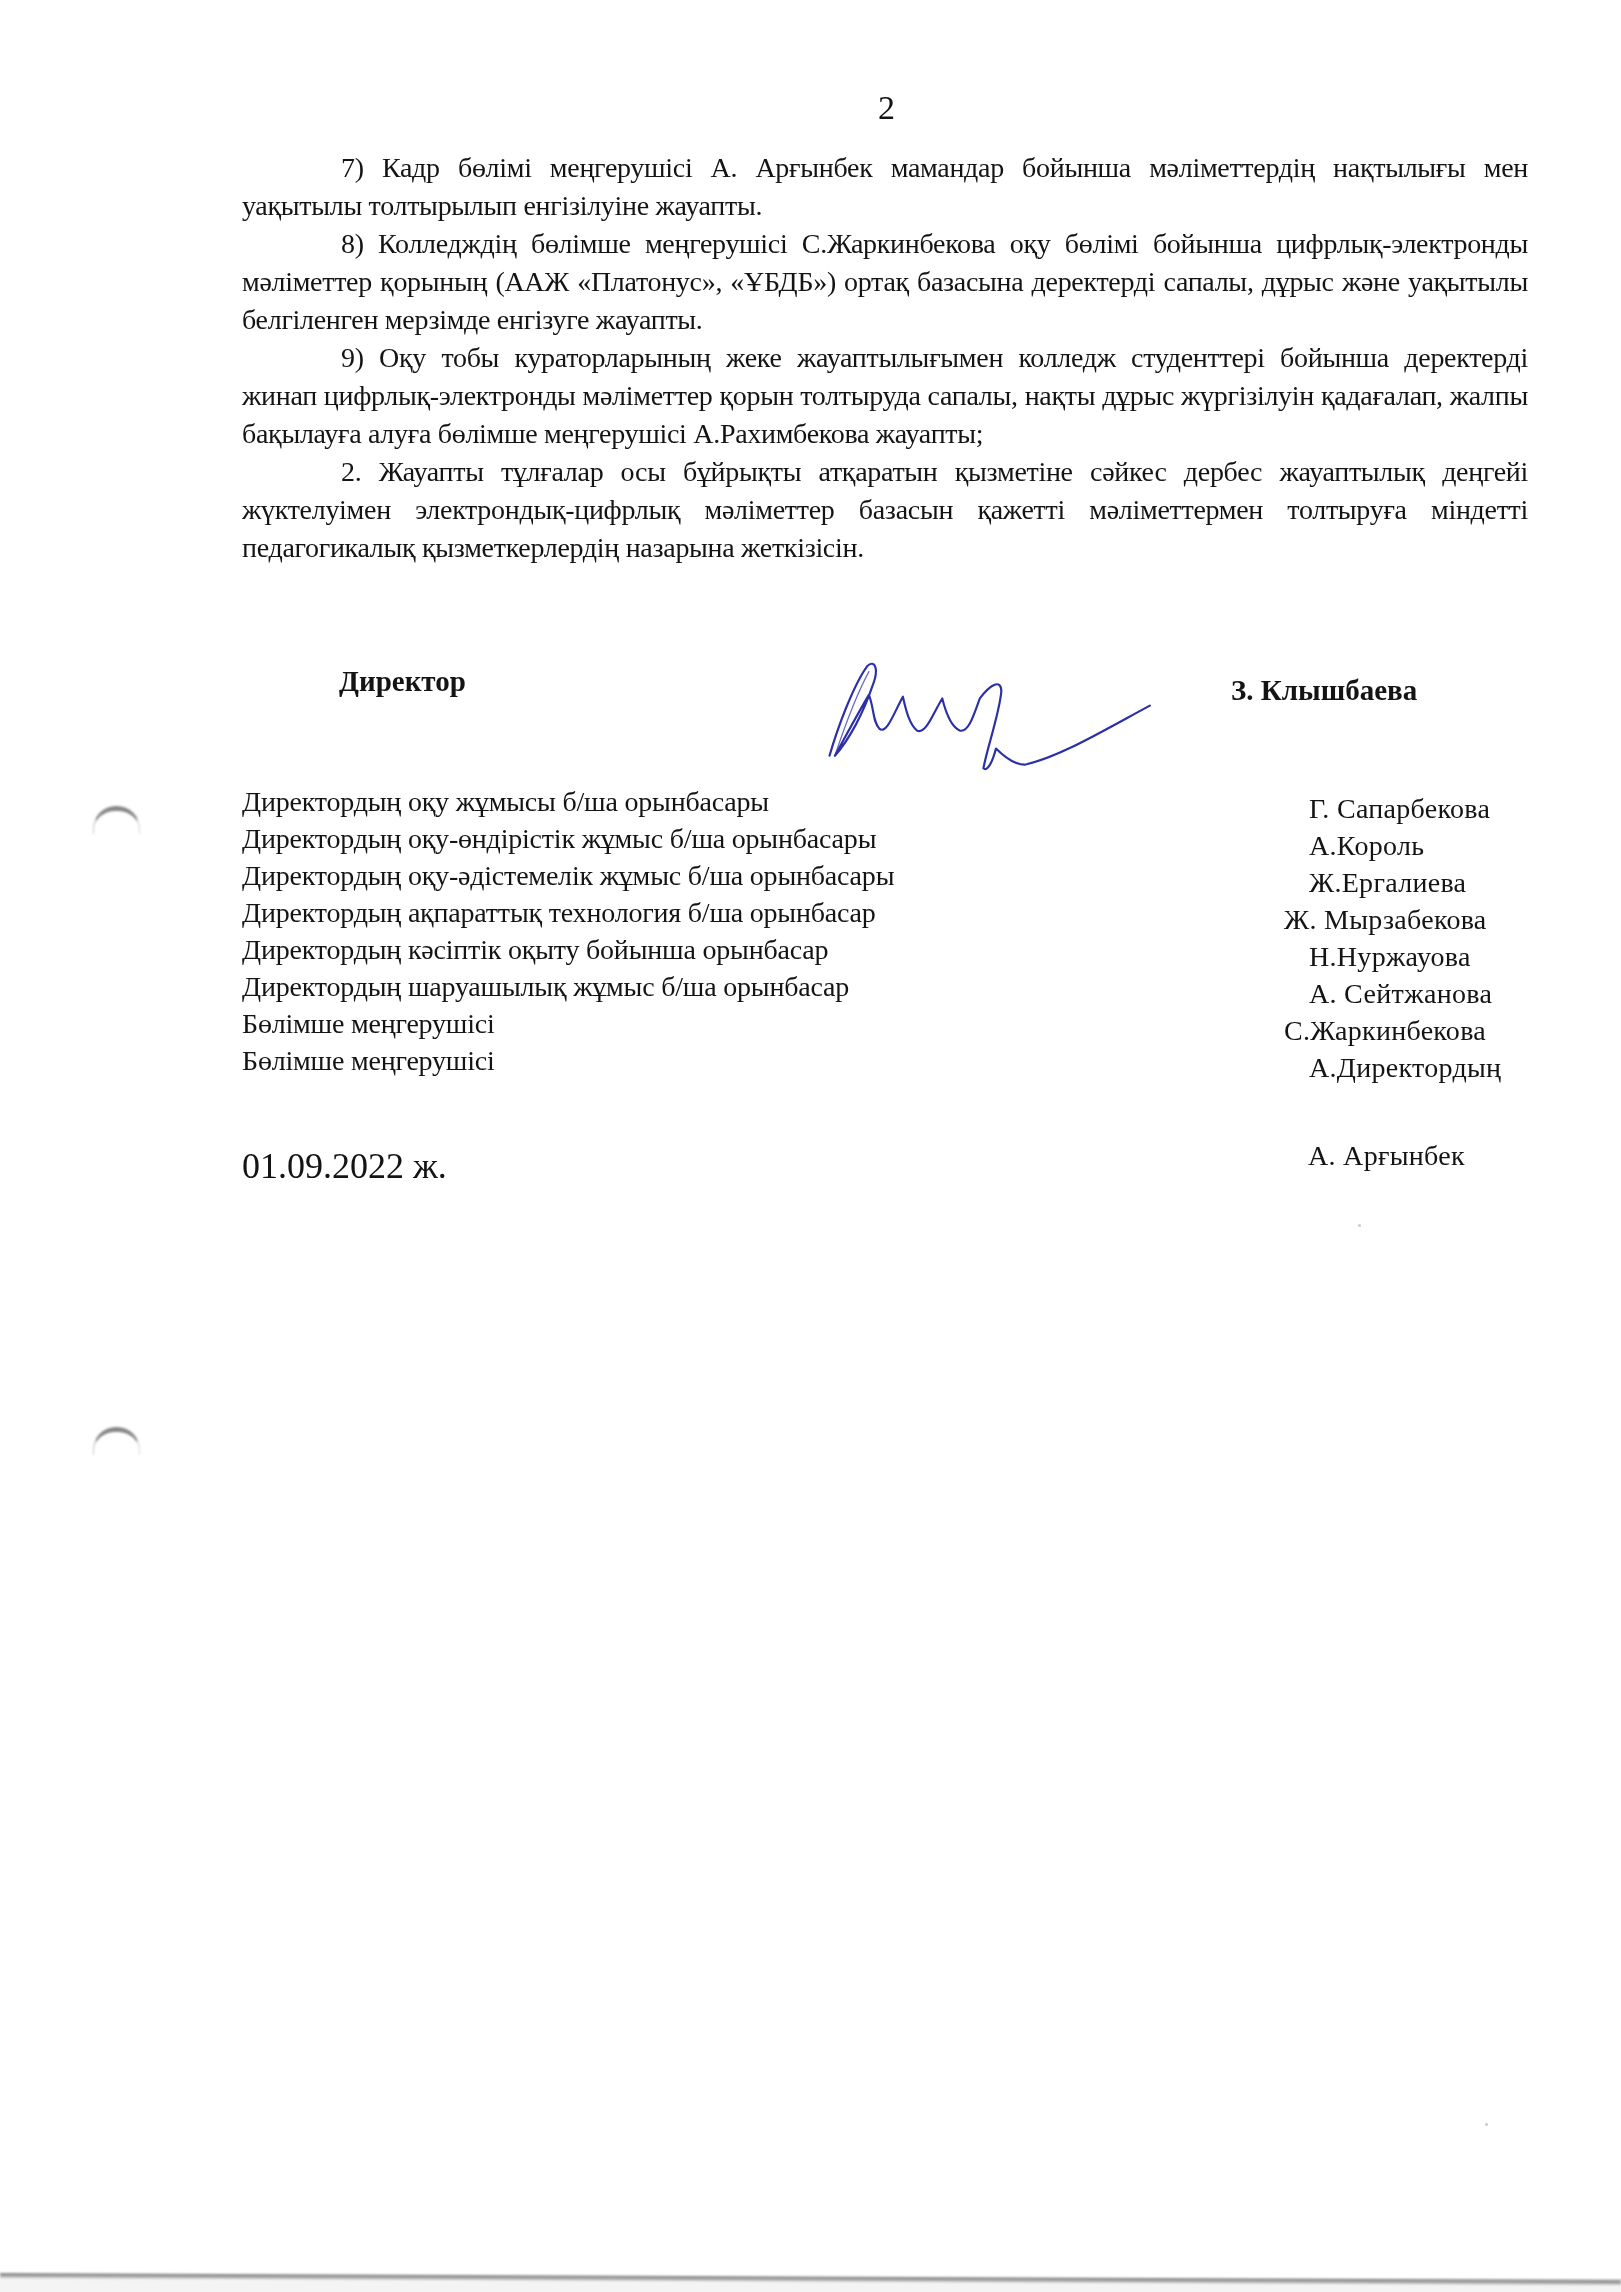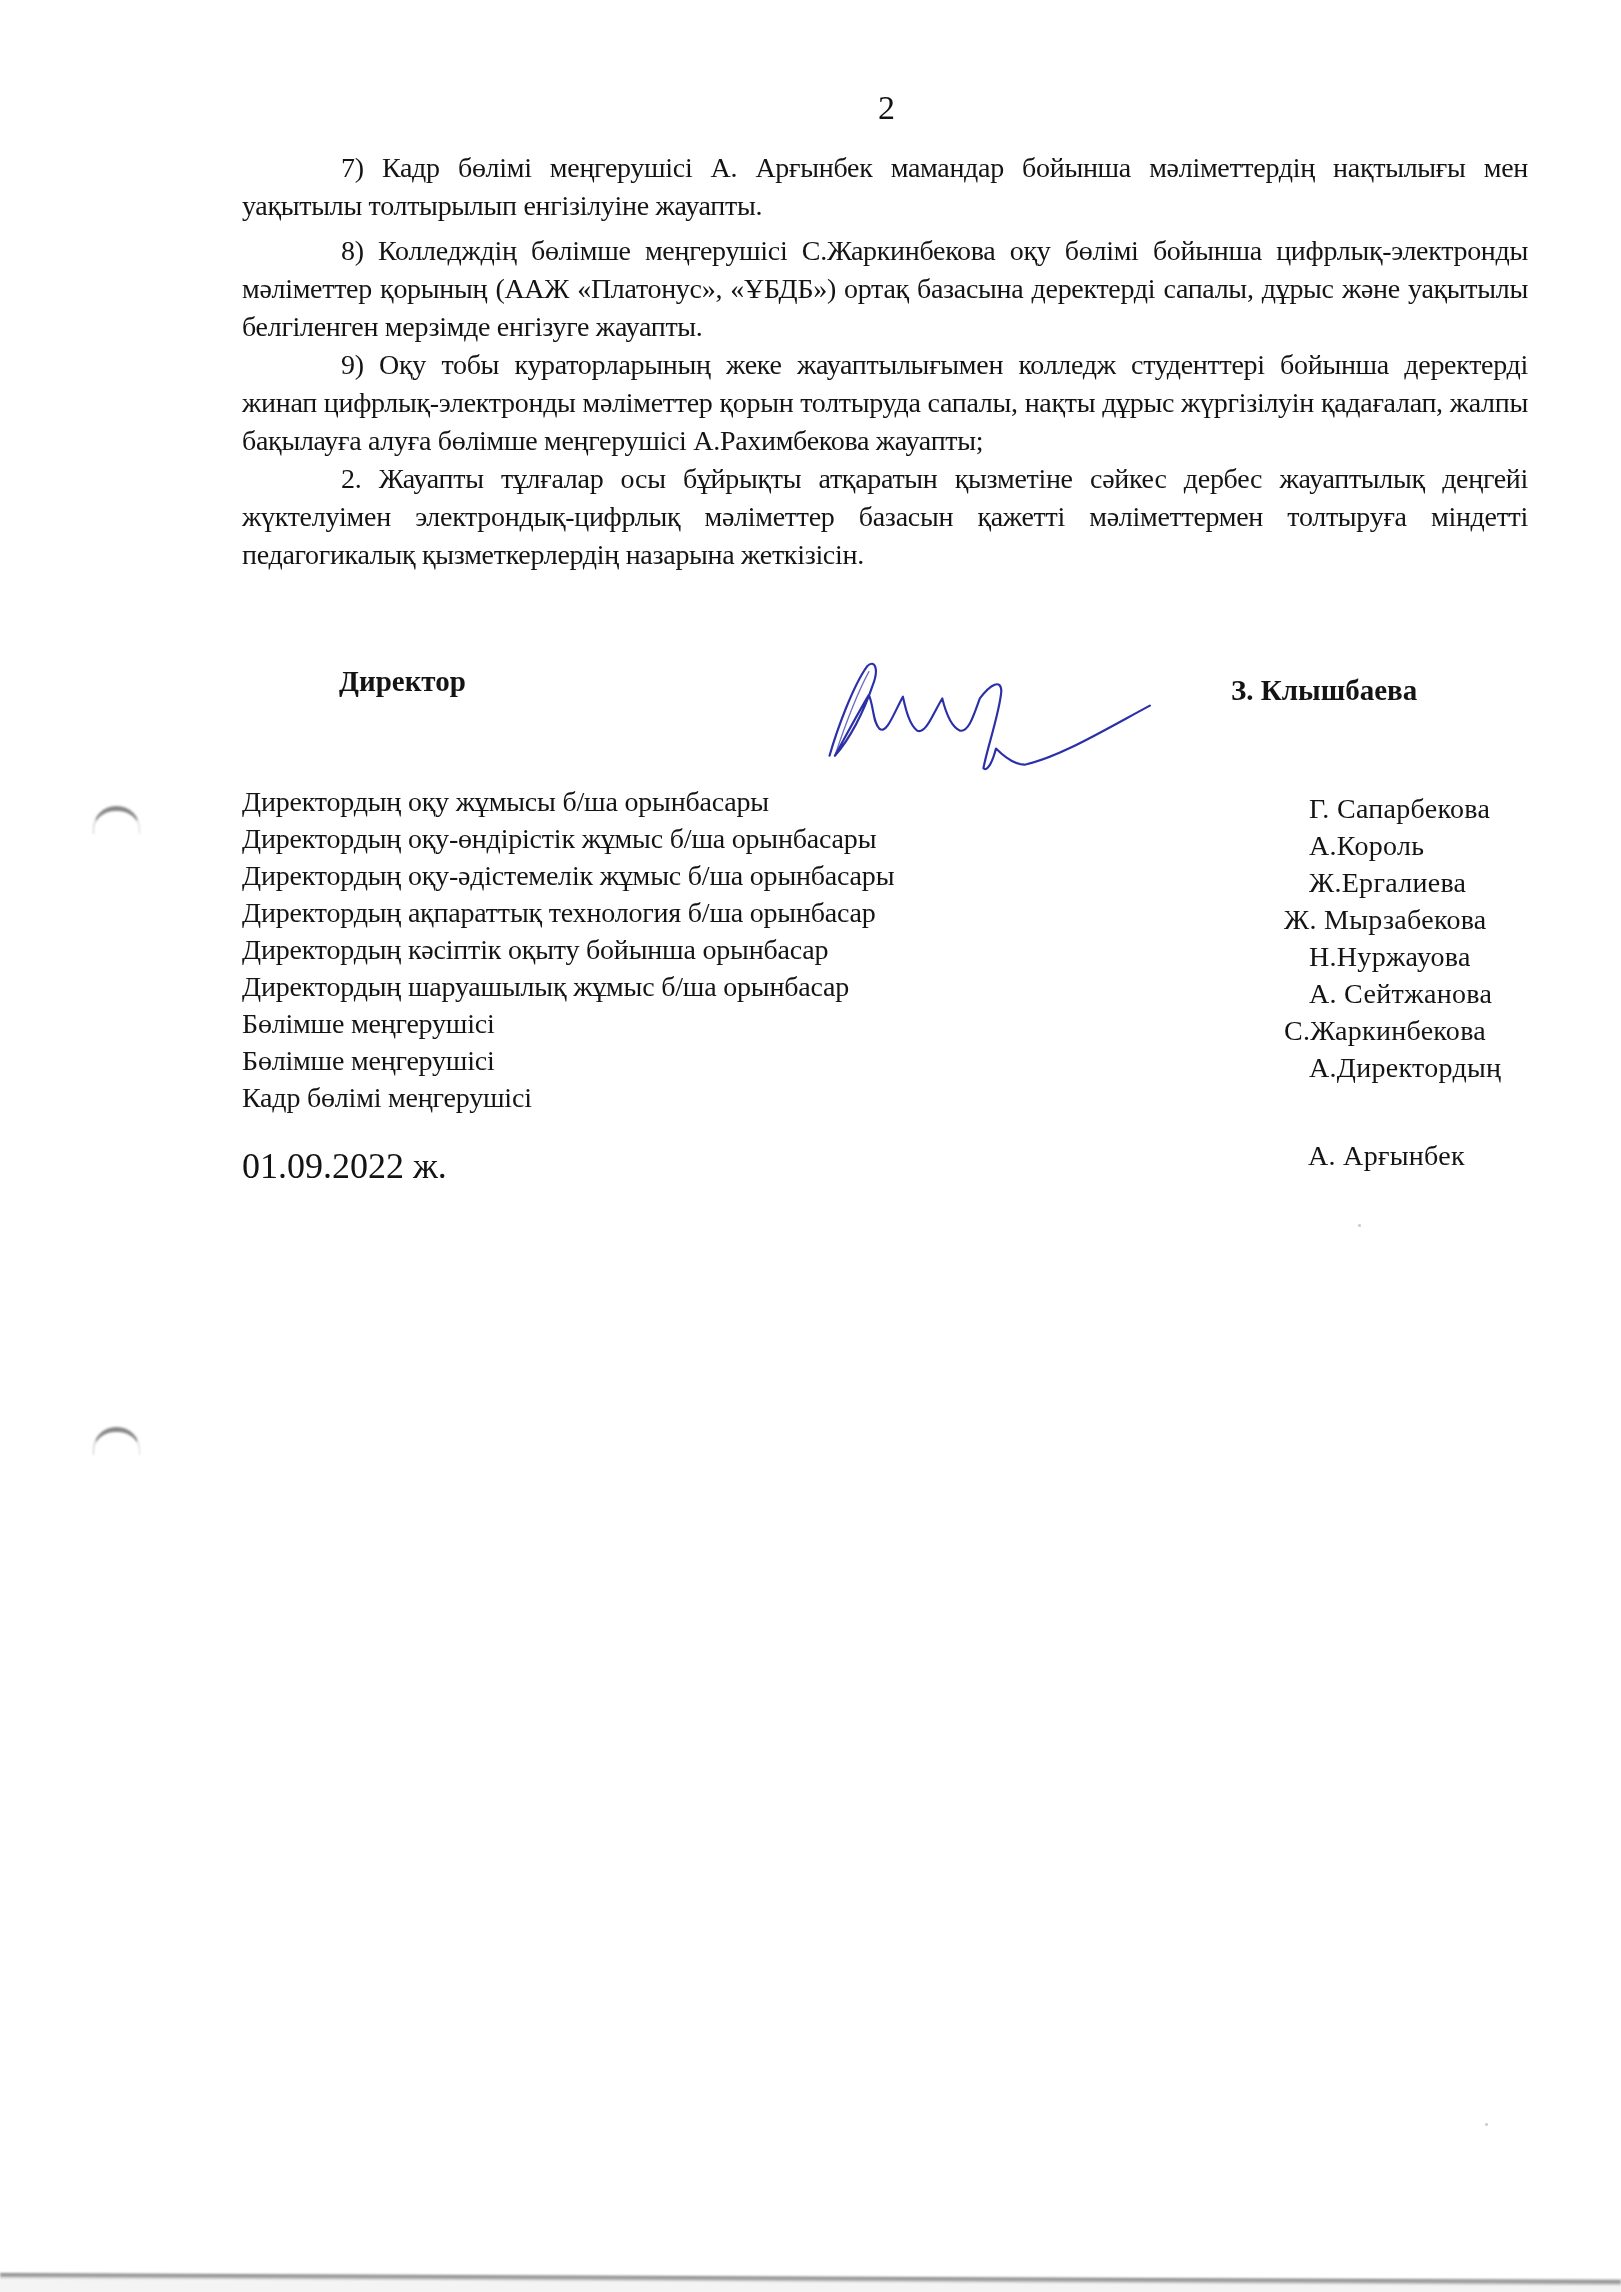--- a/index.html
+++ b/index.html
@@ -40,21 +40,21 @@
     line-height: 38px;
     text-align: justify;
     letter-spacing: -0.3px;
   }
   .body-text p {
     margin: 0;
     text-indent: 99px;
     text-align: justify;
     text-align-last: left;
   }
-  .body-text p.p8 { margin-top: 7px; }
+  .body-text p.p8 { margin-top: 0; }
   .sign-row {
     position: absolute;
     left: 0;
     top: 641px;
     width: 1621px;
     height: 125px;
     margin-top: 18px;
   }
   .director-title {
     position: absolute;
@@ -209,24 +209,20 @@
       <span class="approval-name" style="left:1067px">А. Сейтжанова</span>
     </div>
     <div class="approval-row">
       <span class="approval-role">Бөлімше меңгерушісі</span>
       <span class="approval-name" style="left:1042px">С.Жаркинбекова</span>
     </div>
     <div class="approval-row">
       <span class="approval-role">Бөлімше меңгерушісі</span>
       <span class="approval-name" style="left:1067px">А.Директордың</span>
     </div>
-    <div class="approval-row">
-      <span class="approval-role">Кадр бөлімі меңгерушісі</span>
-      <span class="approval-name" style="left:1067px"></span>
-    </div>
   </div>
 
   <div class="date-line">01.09.2022 ж.</div>
   <div class="last-name">А. Арғынбек</div>
 
   <div class="punch-hole" style="left:93px; top:806px;"></div>
   <div class="punch-hole" style="left:93px; top:1427px;"></div>
 
   <div class="speck" style="left:1358px; top:1224px;"></div>
   <div class="speck" style="left:1485px; top:2123px;"></div>

